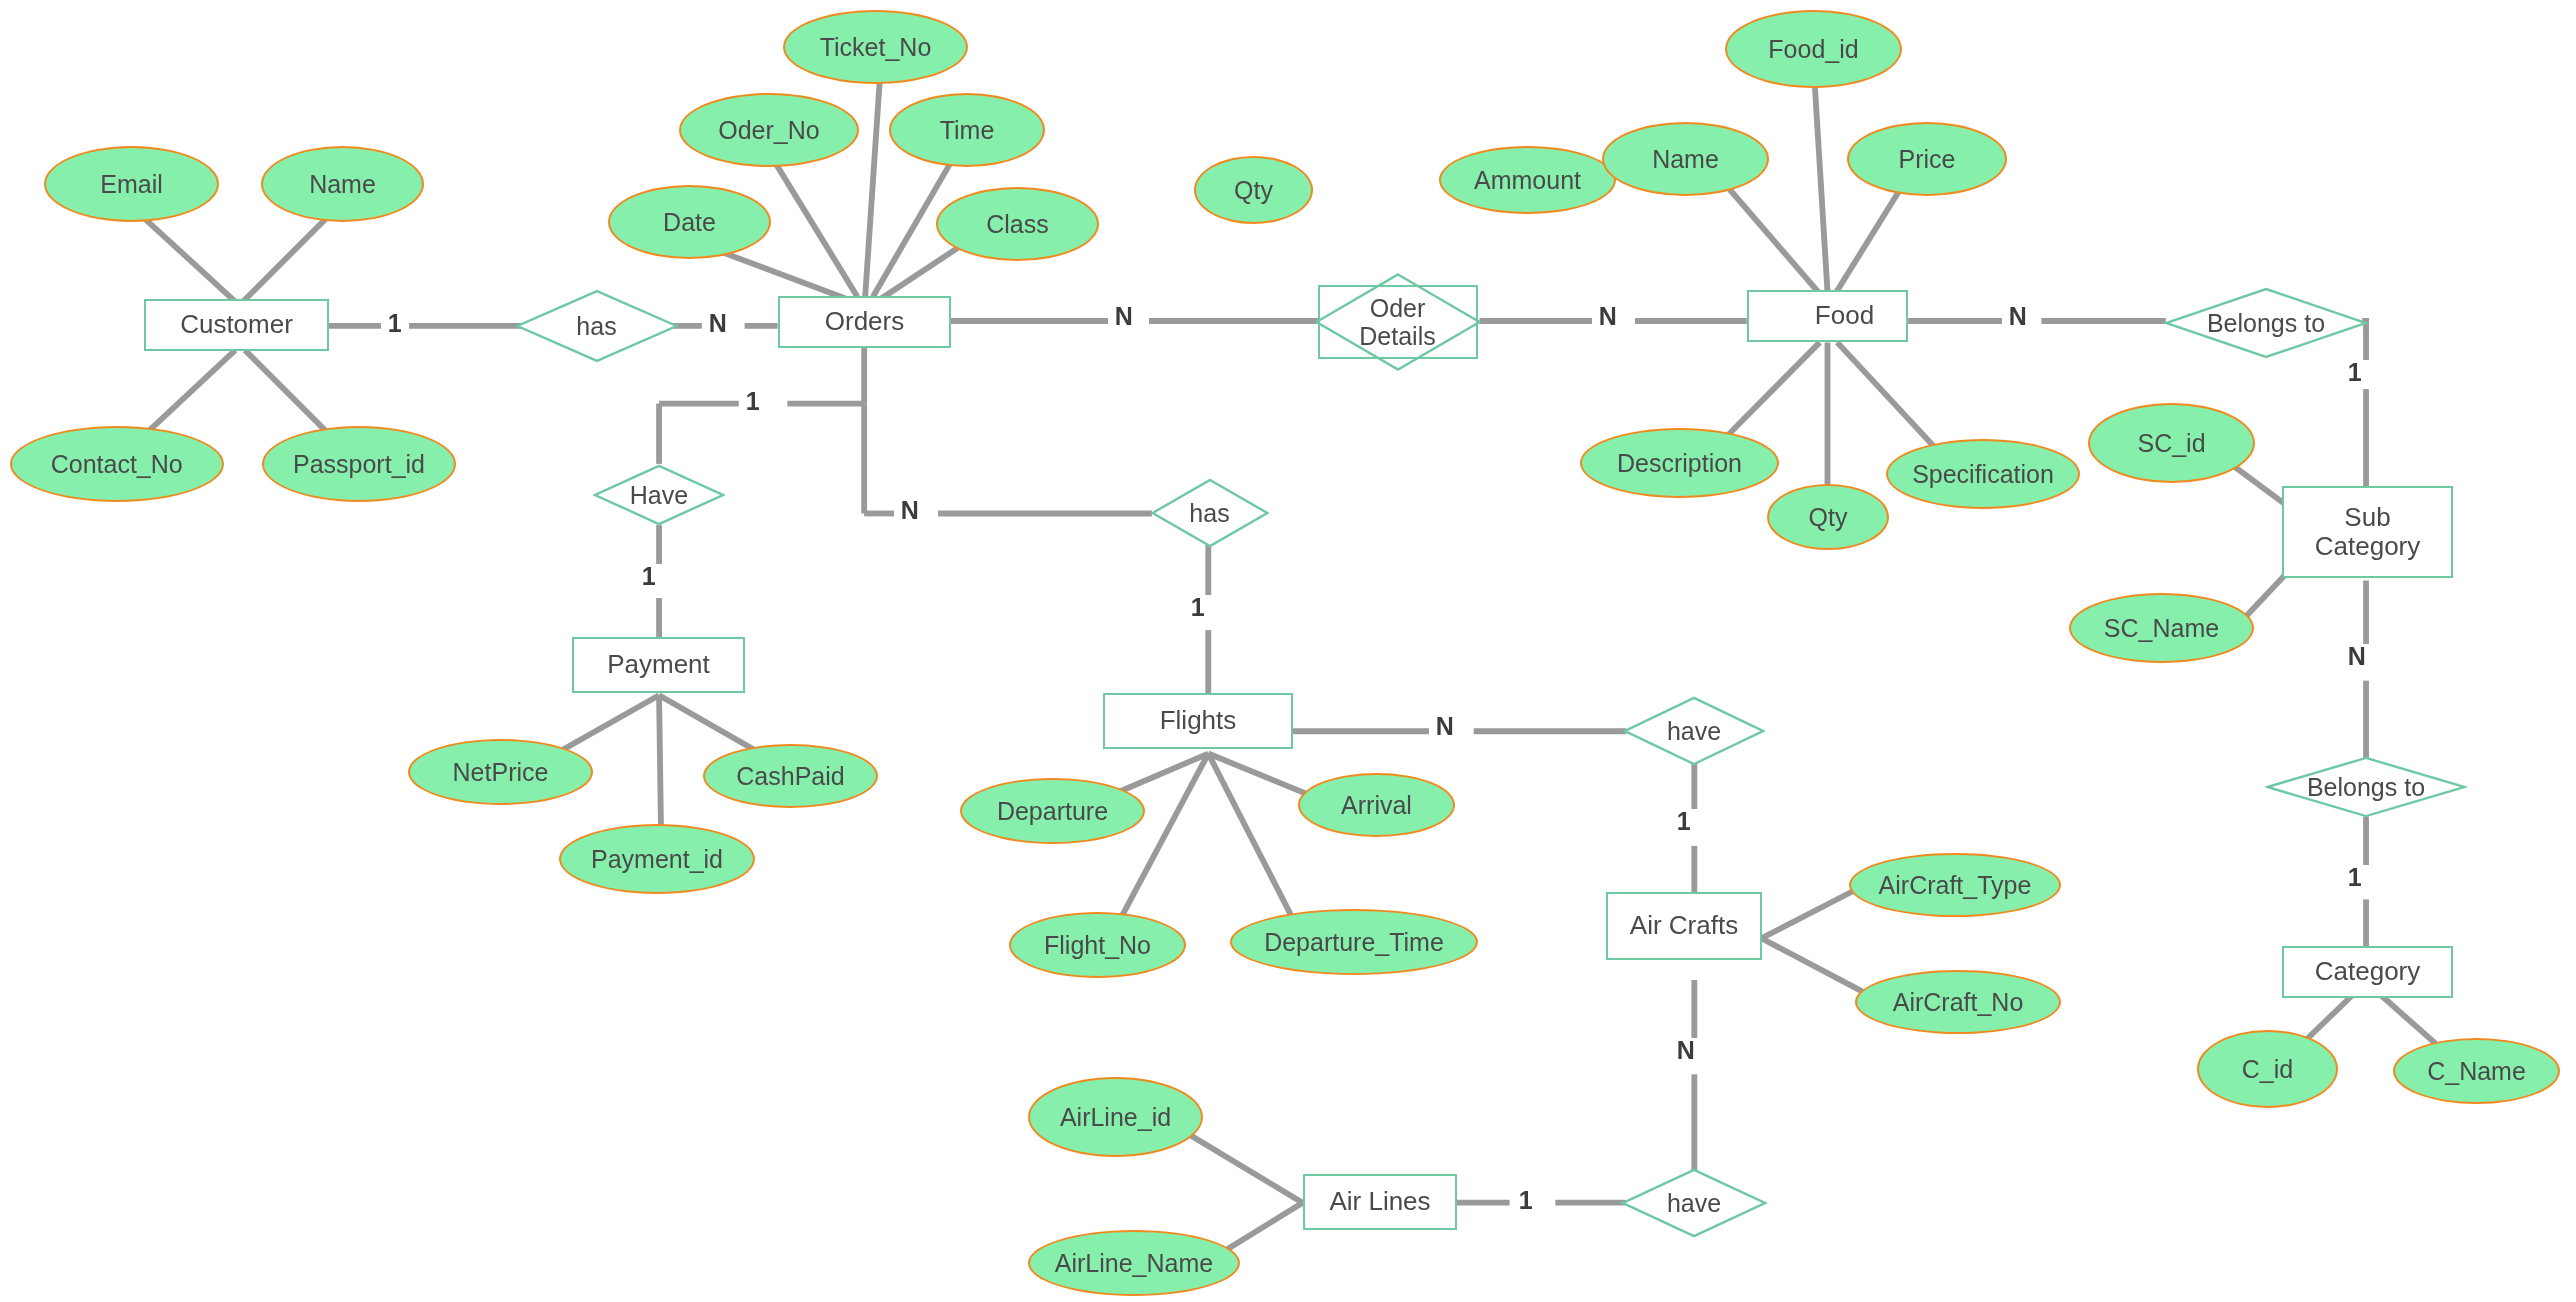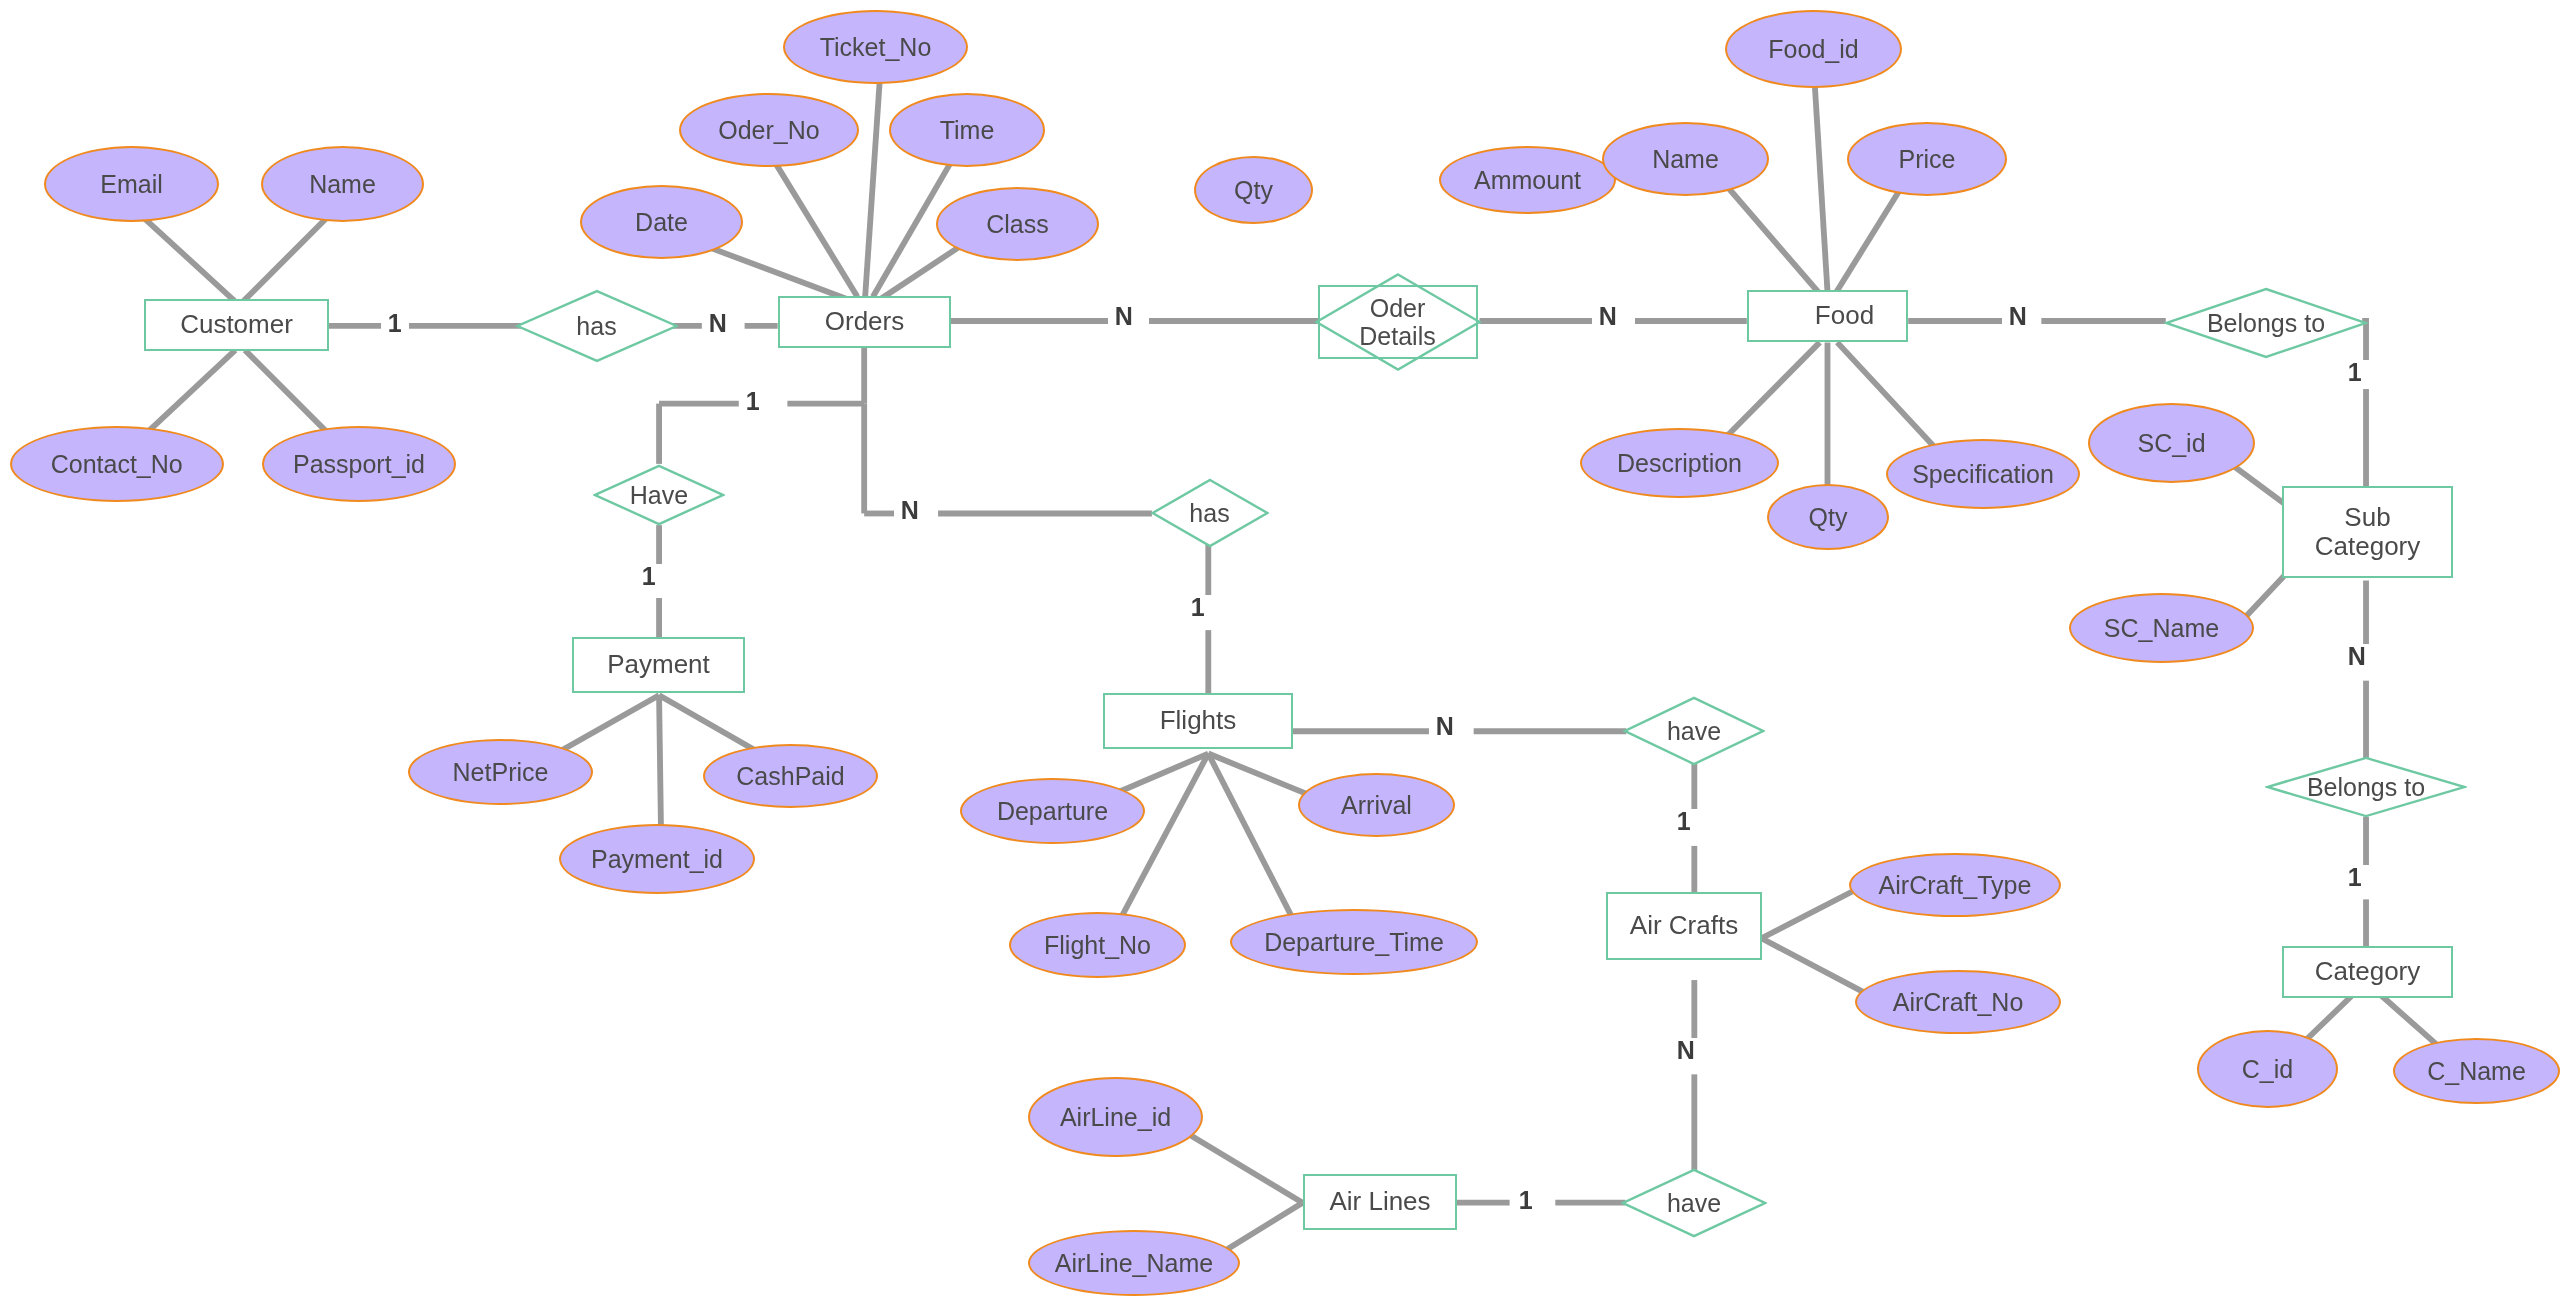--- a/index.html
+++ b/index.html
@@ -38,21 +38,21 @@
   
   .entity {
     border: 2.4px solid #6ec9a3;
     background: #ffffff;
     font-size: 26px;
   }
   
   .attr {
     border: 2.4px solid #f08a1e;
     border-radius: 50%;
-    background: #c4b5fd;
+    background: #86efac;
     font-size: 25px;
   }
   .attr .txt.key {
     text-underline-offset: 2.9px;
   }
   
   .rel {
     background: transparent;
     font-size: 25px;
   }
@@ -224,21 +224,21 @@
 
   <div class="node attr" style="left:783px; top:9.7px; width:185px; height:74px;">
     <span class="txt">Ticket_No</span>
   </div>
   <div class="node attr" style="left:679px; top:93px; width:180px; height:74px;">
     <span class="txt key">Oder_No</span>
   </div>
   <div class="node attr" style="left:889px; top:93px; width:156px; height:74px;">
     <span class="txt">Time</span>
   </div>
-  <div class="node attr" style="left:580px; top:185px; width:163px; height:74px;text-align:right;">
+  <div class="node attr" style="left:608px; top:185px; width:163px; height:74px;text-align:right;">
     <span class="txt">Date</span>
   </div>
   <div class="node attr" style="left:936px; top:187px; width:163px; height:74px;">
     <span class="txt">Class</span>
   </div>
   <div class="node entity" style="left:778px; top:296px; width:173px; height:52px;">
     <span class="txt">Orders</span>
   </div>
   <div class="card" style="left:1108px; top:304px;"><span>N</span></div>
 

